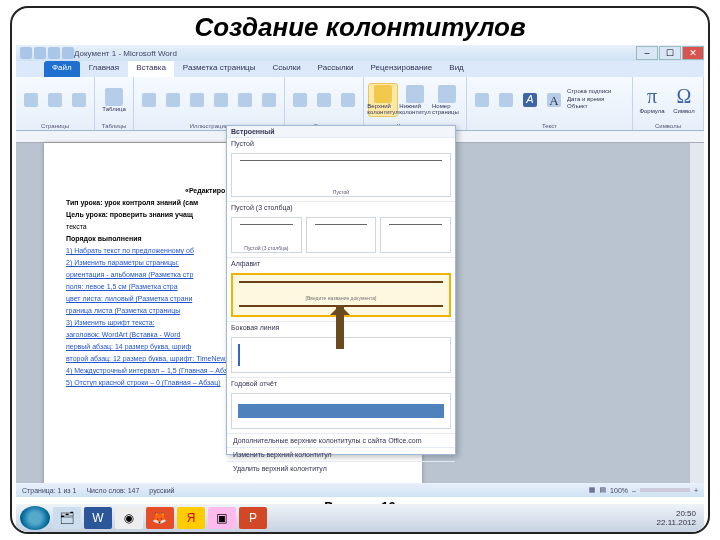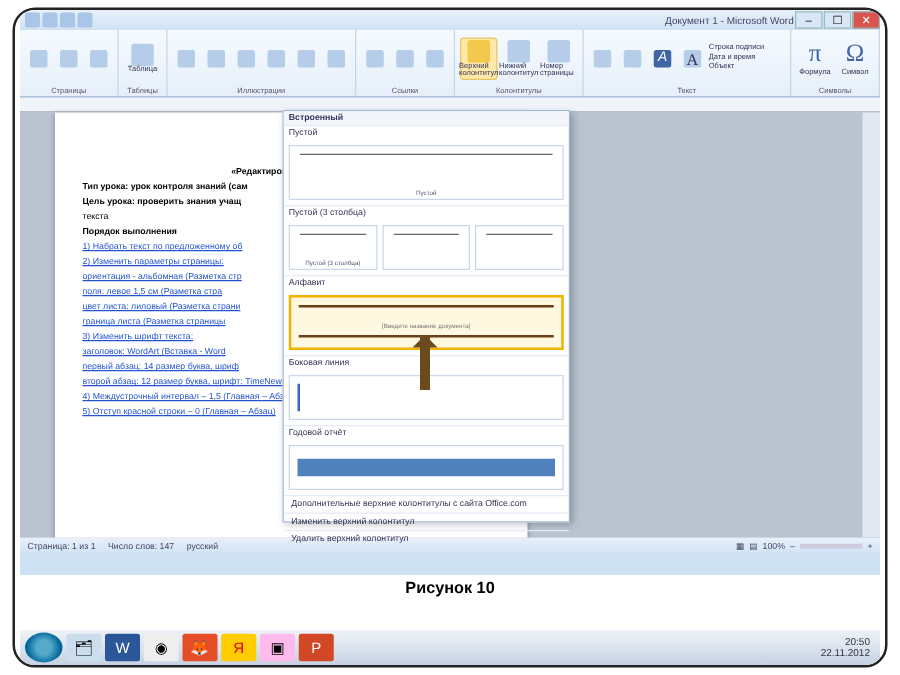--- a/index.html
+++ b/index.html
@@ -5,21 +5,21 @@
   * { margin: 0; padding: 0; box-sizing: border-box; font-family: Arial, sans-serif; }
   body { width: 720px; height: 540px; background: #fff; position: relative; overflow: hidden; }
   .frame { position: absolute; top: 6px; left: 10px; right: 10px; bottom: 6px; border: 2px solid #222; border-radius: 18px; overflow: hidden; }
   .title-main { font-style: italic; font-weight: bold; font-size: 26px; text-align: center; padding: 4px 0 2px; }
   .caption { font-weight: bold; font-size: 13px; text-align: center; padding: 2px 0; }
 
   .word-window { position: relative; margin: 0 4px; height: 452px; font-size: 8px; background: #cfe2f3; }
   .titlebar { height: 16px; background: linear-gradient(#e8f0fb,#cfe2f3); display: flex; align-items: center; }
   .titlebar .qat { display: flex; gap: 2px; padding-left: 4px; }
   .qat span { width: 12px; height: 12px; background: #a9c6e8; border-radius: 2px; }
-  .titlebar .wintitle { flex: 1; text-align: right; color: #446; font-size: 8px; }
+  .titlebar .wintitle { flex: 1; text-align: left; color: #446; font-size: 8px; }
   .winbtns { display: flex; }
   .winbtns span { width: 22px; height: 14px; background: #d9e6f5; border: 1px solid #9bb; margin-left: 1px; display: flex; align-items: center; justify-content: center; font-size: 9px; }
   .winbtns .close { background: #d9534f; color: #fff; }
 
   .tabs { height: 16px; background: #dbe9fb; display: flex; padding-left: 28px; gap: 1px; }
   .tab { padding: 2px 8px; font-size: 8px; color: #335; }
   .tab.file { background: #1f6fd0; color: #fff; border-top-left-radius: 3px; border-top-right-radius: 3px; }
   .tab.active { background: #fff; }
 
   .ribbon { height: 54px; background: linear-gradient(#f5faff,#e6eff9); border-bottom: 1px solid #9fb8d6; display: flex; }
@@ -60,38 +60,49 @@
   .taskbar { position: absolute; bottom: 0; left: 4px; right: 4px; height: 28px; background: linear-gradient(#eef3f8,#c6d2e2); display: flex; align-items: center; padding: 0 4px; }
   .startbtn { width: 30px; height: 24px; background: radial-gradient(circle,#5ac 30%,#069 70%); border-radius: 50%; }
   .ticon { width: 28px; height: 22px; margin-left: 3px; border-radius: 2px; display: flex; align-items: center; justify-content: center; font-size: 12px; }
   .tray { flex: 1; }
   .clock { font-size: 8px; color: #334; text-align: right; padding-right: 4px; }
 </style>
 </head>
 <body>
 
 <div class="frame">
+  <div class="title-main">Создание колонтитулов</div>
 
   <div class="word-window">
 
     <div class="titlebar">
       <div class="qat">
         <span></span>
         <span></span>
         <span></span>
         <span></span>
       </div>
       <div class="wintitle">Документ 1 - Microsoft Word</div>
       <div class="winbtns">
         <span>–</span>
         <span>☐</span>
         <span class="close">✕</span>
       </div>
     </div>
 
+    <div class="tabs">
+      <div class="tab file">Файл</div>
+      <div class="tab">Главная</div>
+      <div class="tab active">Вставка</div>
+      <div class="tab">Разметка страницы</div>
+      <div class="tab">Ссылки</div>
+      <div class="tab">Рассылки</div>
+      <div class="tab">Рецензирование</div>
+      <div class="tab">Вид</div>
+    </div>
 
     <div class="ribbon">
       <div class="rgroup">
         <div class="rbtns">
           <div class="ricon sm">
               <div class="box"></div>
             </div>
           <div class="ricon sm">
               <div class="box"></div>
             </div>

